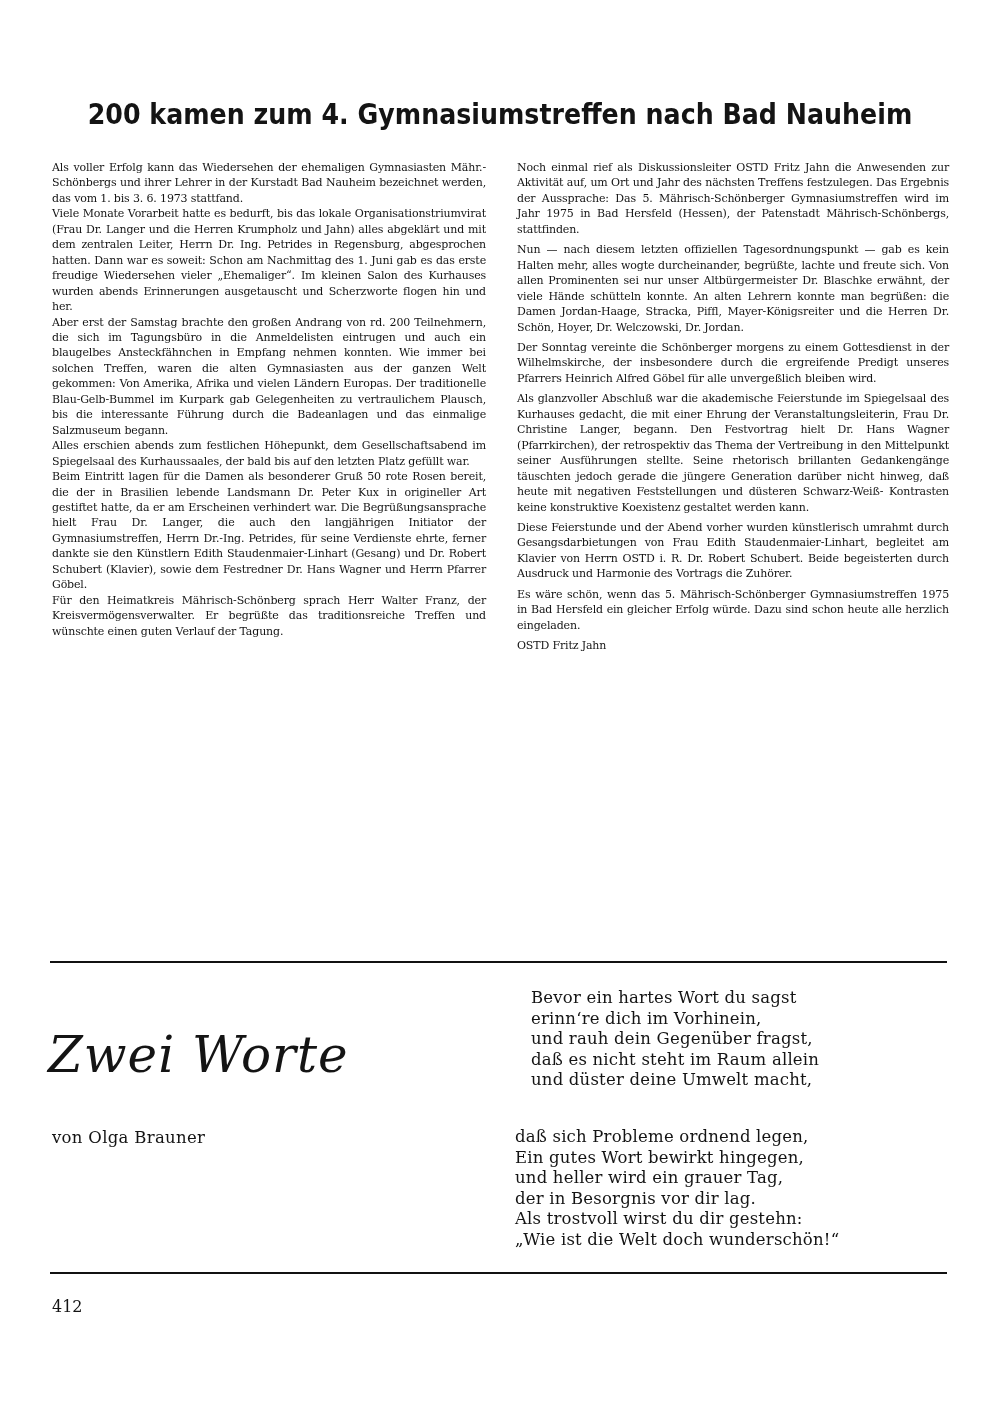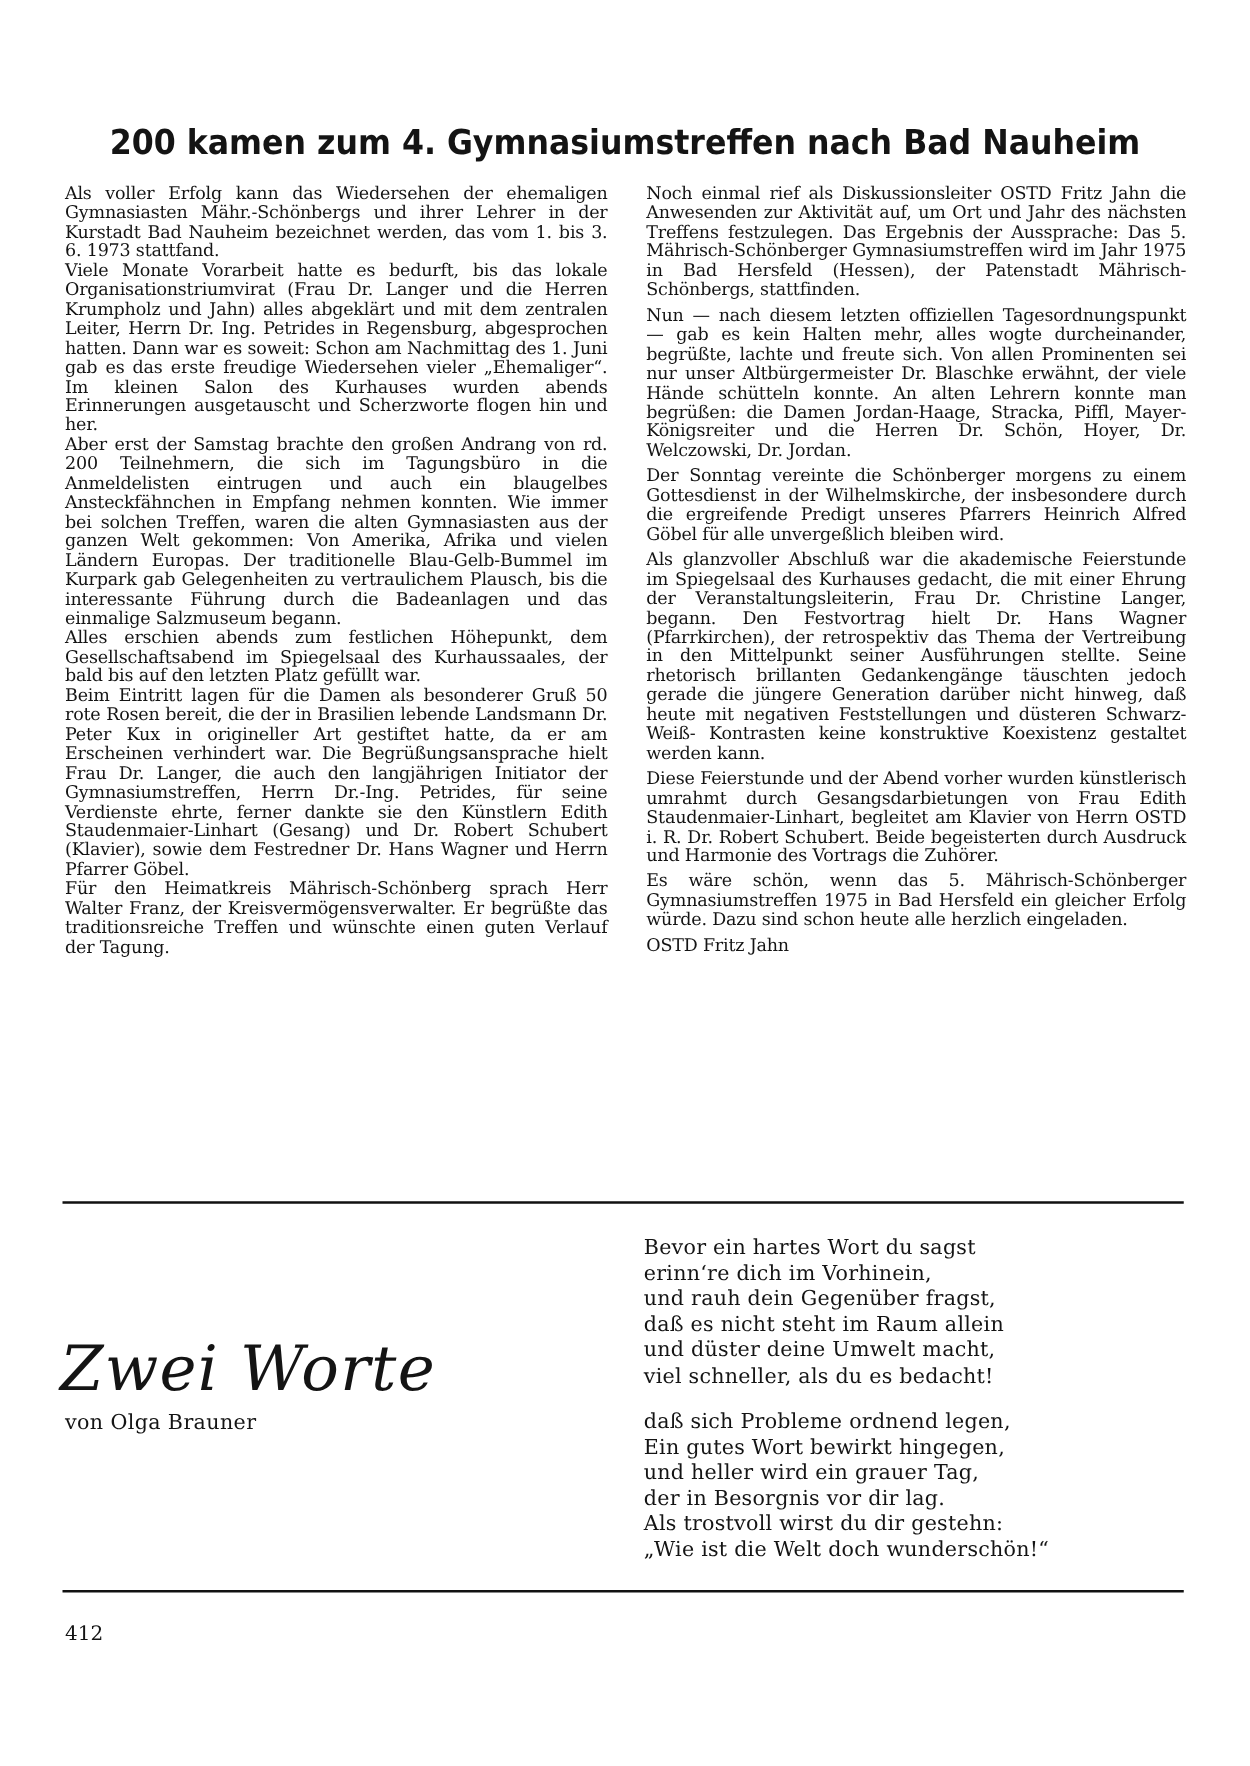--- a/index.html
+++ b/index.html
@@ -4,47 +4,47 @@
 <style>
   html, body { margin: 0; padding: 0; background: #ffffff; }
   body { width: 1000px; height: 1413px; position: relative; overflow: hidden; color: #141414; }
   .title {
     position: absolute; left: 50px; top: 98px; width: 900px; text-align: center;
     font-family: "DejaVu Sans", sans-serif; font-weight: bold; font-size: 27.5px;
     letter-spacing: 0px; transform: scaleX(0.92); transform-origin: center;
     white-space: nowrap;
   }
   .col {
-    position: absolute; top: 148px;
-    font-family: "DejaVu Serif", serif; font-size: 14px; line-height: 15.45px;
+    position: absolute; top: 160px;
+    font-family: "DejaVu Serif", serif; font-size: 11px; line-height: 15.45px;
     text-align: justify; letter-spacing: -0.15px;
   }
   .col-left { left: 52px; width: 434px; }
   .col-right { left: 517px; width: 432px; }
   .col p { margin: 0; hyphens: manual; }
   .col-right p { margin-bottom: 5px; }
   .signature { margin-top: 0; }
   .rule { position: absolute; height: 2px; background: #111; }
   .rule-top { left: 50px; top: 961px; width: 897px; }
   .rule-bottom { left: 50px; top: 1272px; width: 897px; }
   .poem-title {
     position: absolute; left: 48px; top: 1030px;
     font-family: "DejaVu Serif", serif; font-style: italic; font-size: 50px;
-    letter-spacing: 1px; line-height: 1; margin-top: 40px;
+    letter-spacing: 1px; line-height: 1;
   }
   .poem-author {
     position: absolute; left: 52px; top: 1128px;
     font-family: "DejaVu Serif", serif; font-size: 16.5px; letter-spacing: 0.3px;
   }
   .poem {
     position: absolute; left: 515px;
     font-family: "DejaVu Serif", serif; font-size: 16.5px; line-height: 20.5px;
     letter-spacing: 0.2px;
   }
-  .stanza-1 { top: 988px; }
+  .stanza-1 { top: 988px; margin-left: 16px; }
   .stanza-2 { top: 1127px; }
   .poem div { white-space: nowrap; }
   .page-number {
     position: absolute; left: 52px; top: 1297px;
     font-family: "DejaVu Serif", serif; font-size: 16px;
   }
 </style>
 </head>
 <body>
 
@@ -73,21 +73,20 @@
 
 <div class="poem-title">Zwei Worte</div>
 <div class="poem-author">von Olga Brauner</div>
 
 <div class="poem stanza-1">
   <div>Bevor ein hartes Wort du sagst</div>
   <div>erinn‘re dich im Vorhinein,</div>
   <div>und rauh dein Gegenüber fragst,</div>
   <div>daß es nicht steht im Raum allein</div>
   <div>und düster deine Umwelt macht,</div>
-  <div>viel schneller, als du es bedacht!</div>
 </div>
 
 <div class="poem stanza-2">
   <div>daß sich Probleme ordnend legen,</div>
   <div>Ein gutes Wort bewirkt hingegen,</div>
   <div>und heller wird ein grauer Tag,</div>
   <div>der in Besorgnis vor dir lag.</div>
   <div>Als trostvoll wirst du dir gestehn:</div>
   <div>„Wie ist die Welt doch wunderschön!“</div>
 </div>

